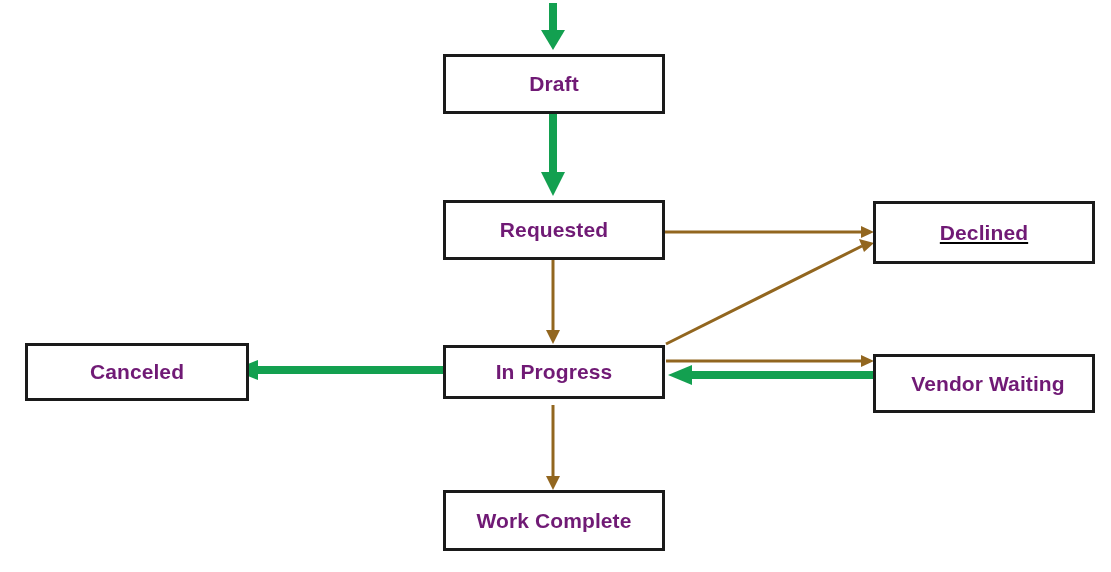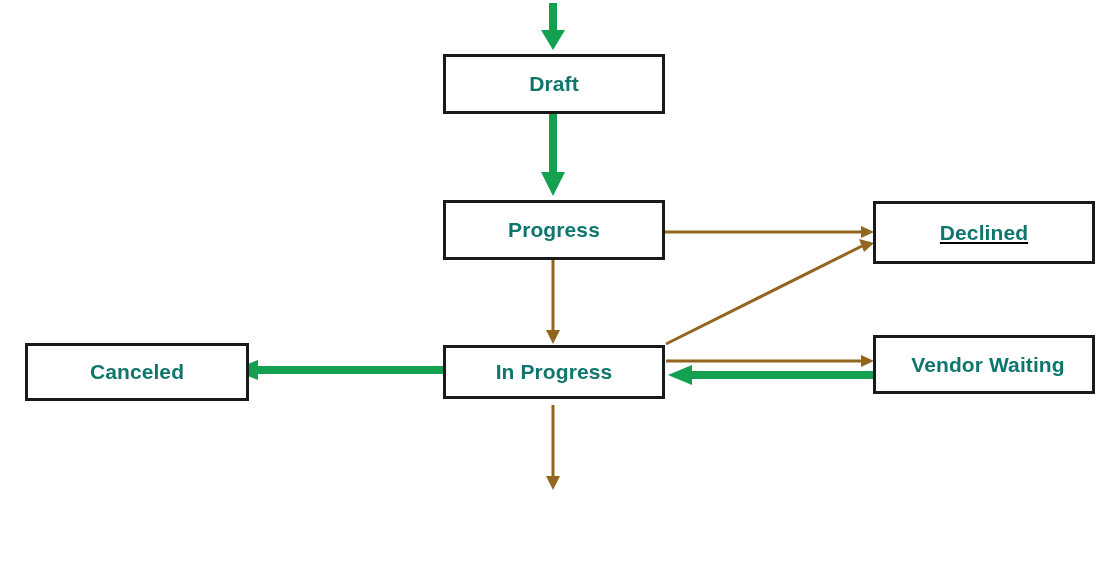--- a/index.html
+++ b/index.html
@@ -28,21 +28,21 @@
     position: absolute;
     box-sizing: border-box;
     background: #ffffff;
     border: 3px solid #1a1a1a;
     display: flex;
     align-items: center;
     justify-content: center;
     z-index: 3;
   }
   .node-label {
-    color: #0f766e;
+    color: #701a75;
     font-family: "Liberation Sans", sans-serif;
     font-weight: bold;
     font-size: 21px;
     letter-spacing: 0.1px;
     white-space: nowrap;
     text-align: center;
   }
 </style>
 </head>
 <body>
@@ -95,33 +95,36 @@
       <line x1="553" y1="405" x2="553" y2="477" stroke="#92661f" stroke-width="3"></line>
       <polygon points="546,476 560,476 553,490" fill="#92661f"></polygon>
     </g>
   </svg>
 
   <div class="node" style="left:443px; top:54px; width:222px; height:60px;">
     <span class="node-label">Draft</span>
   </div>
 
   <div class="node" style="left:443px; top:200px; width:222px; height:60px;">
-    <span class="node-label">Progress</span>
+    <span class="node-label">Requested</span>
   </div>
 
   <div class="node" style="left:873px; top:201px; width:222px; height:63px;text-decoration:underline;">
     <span class="node-label">Declined</span>
   </div>
 
   <div class="node" style="left:25px; top:343px; width:224px; height:58px;">
     <span class="node-label">Canceled</span>
   </div>
 
   <div class="node" style="left:443px; top:345px; width:222px; height:54px;">
     <span class="node-label">In Progress</span>
   </div>
 
-  <div class="node" style="left:873px; top:335px; width:222px; height:59px;padding-left:8px;">
+  <div class="node" style="left:873px; top:354px; width:222px; height:59px;padding-left:8px;">
     <span class="node-label">Vendor Waiting</span>
   </div>
 
+  <div class="node" style="left:443px; top:490px; width:222px; height:61px;">
+    <span class="node-label">Work Complete</span>
+  </div>
 
 </div>
 
 </body></html>

